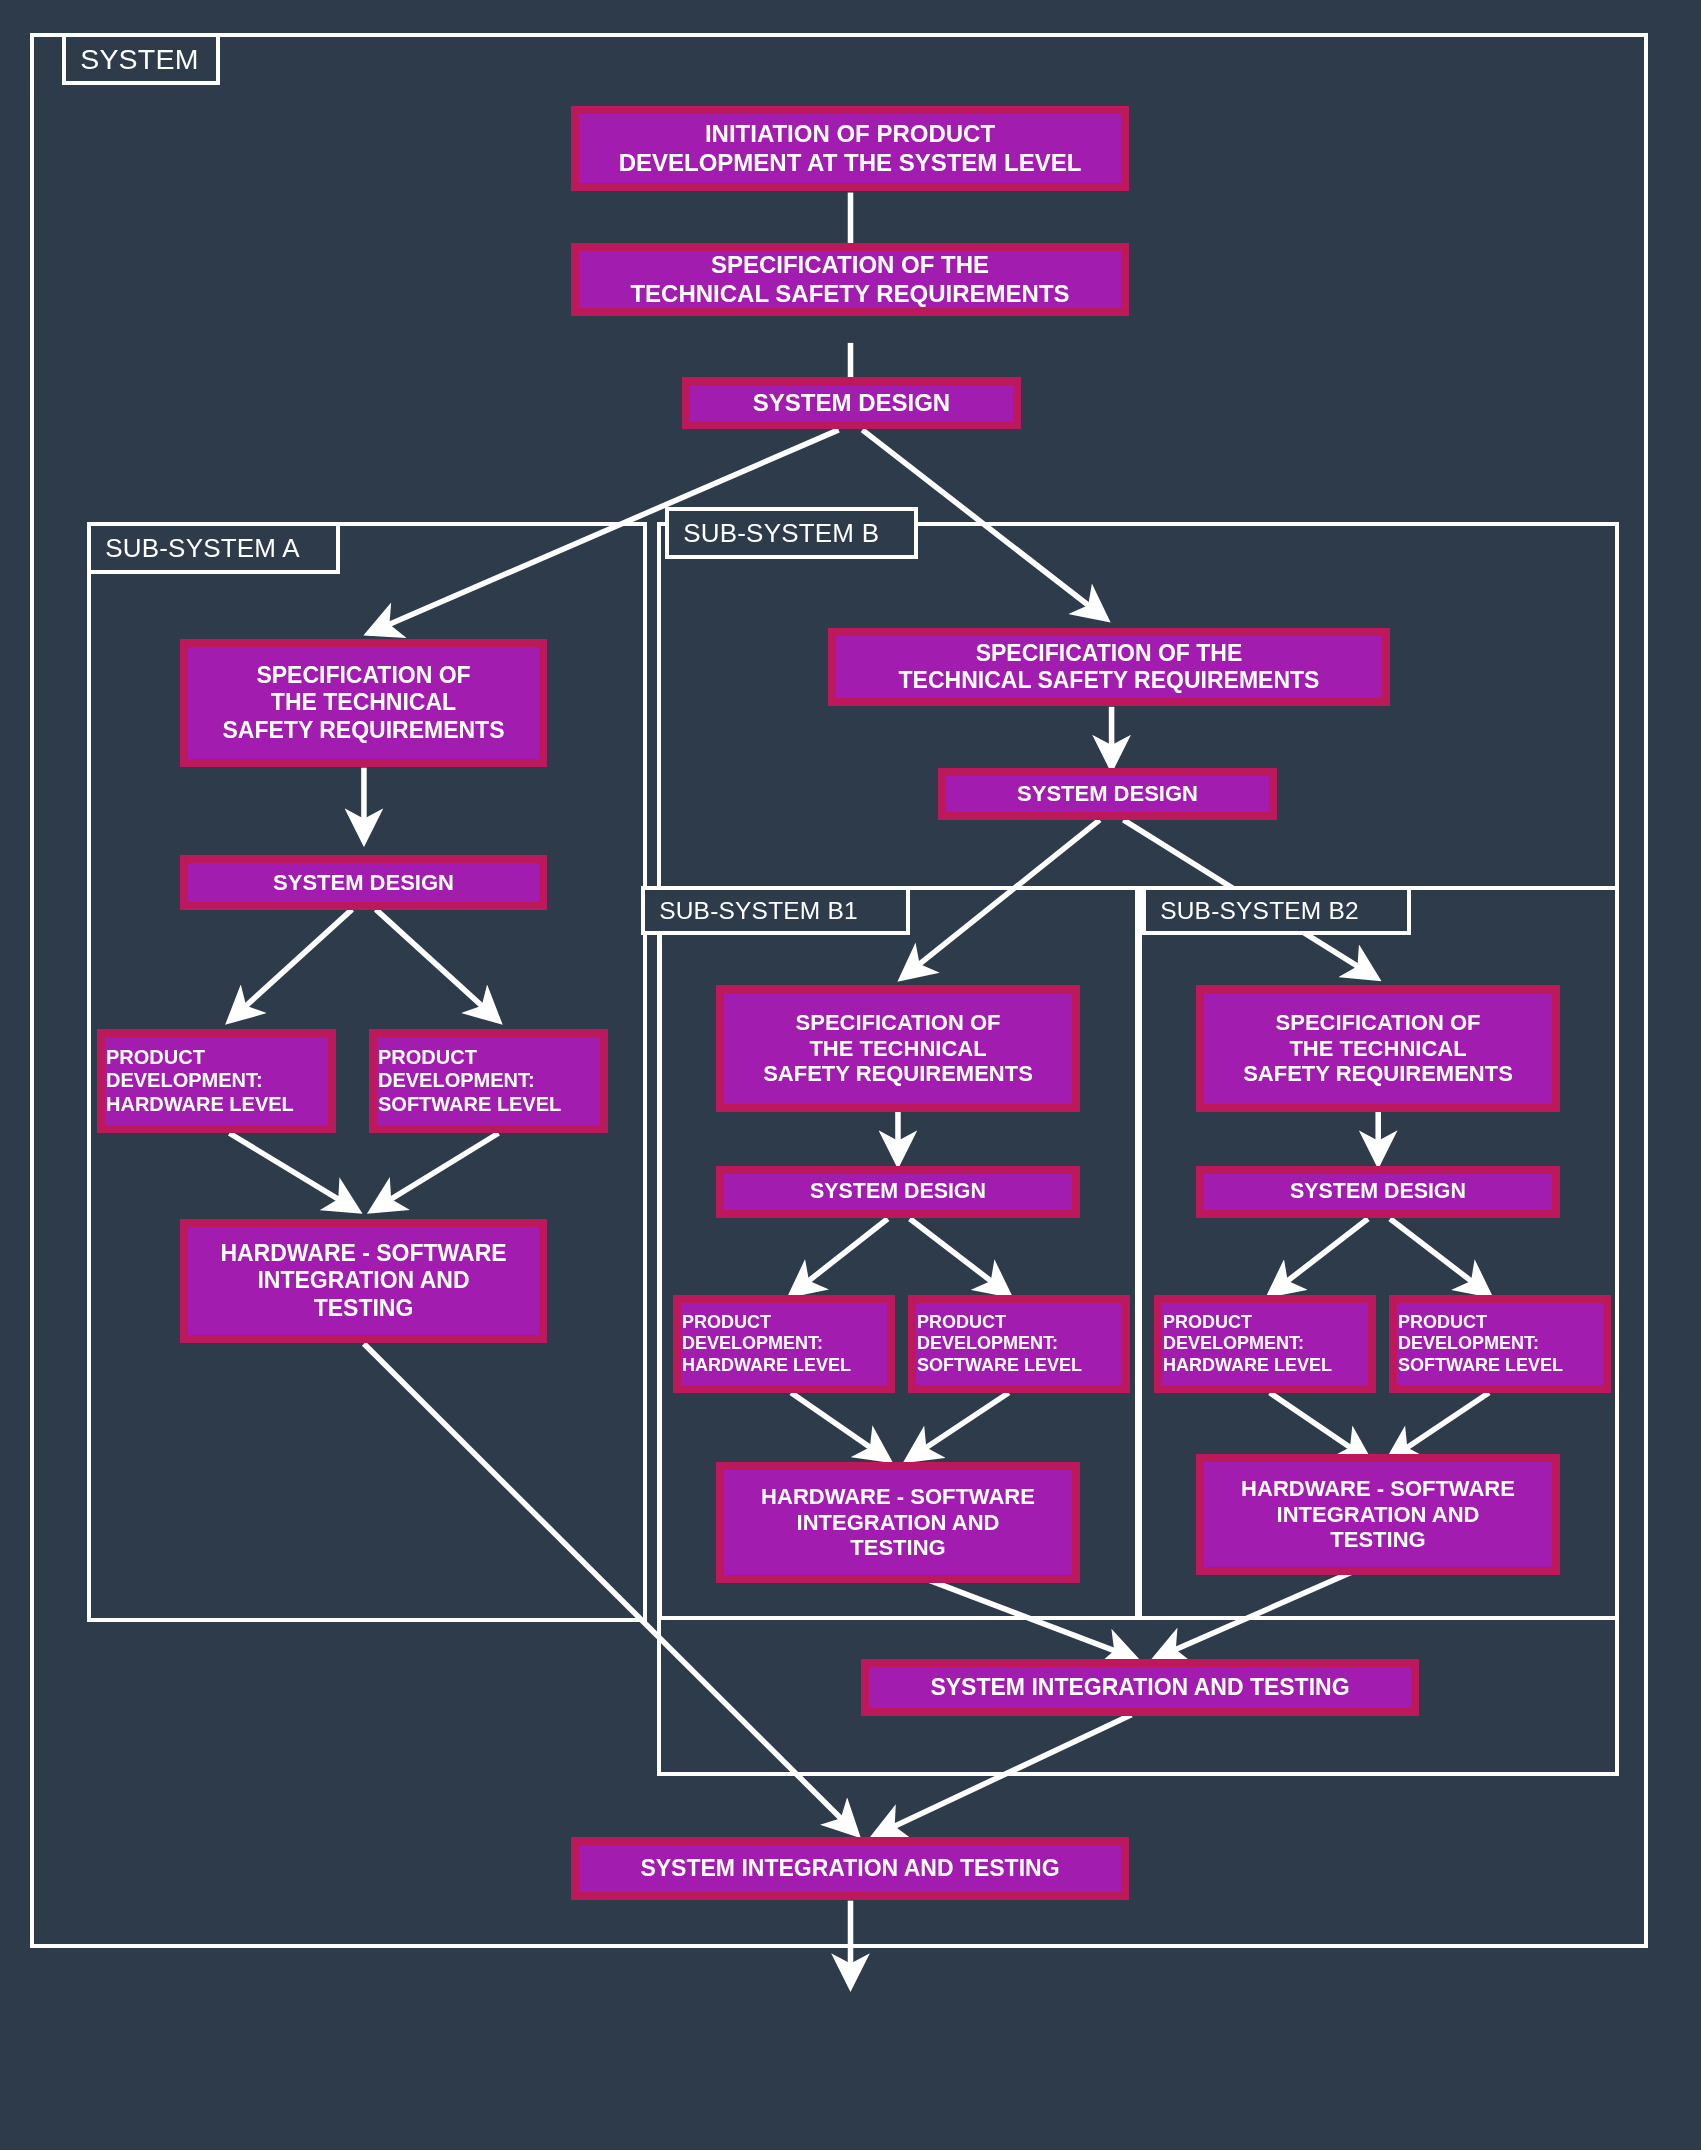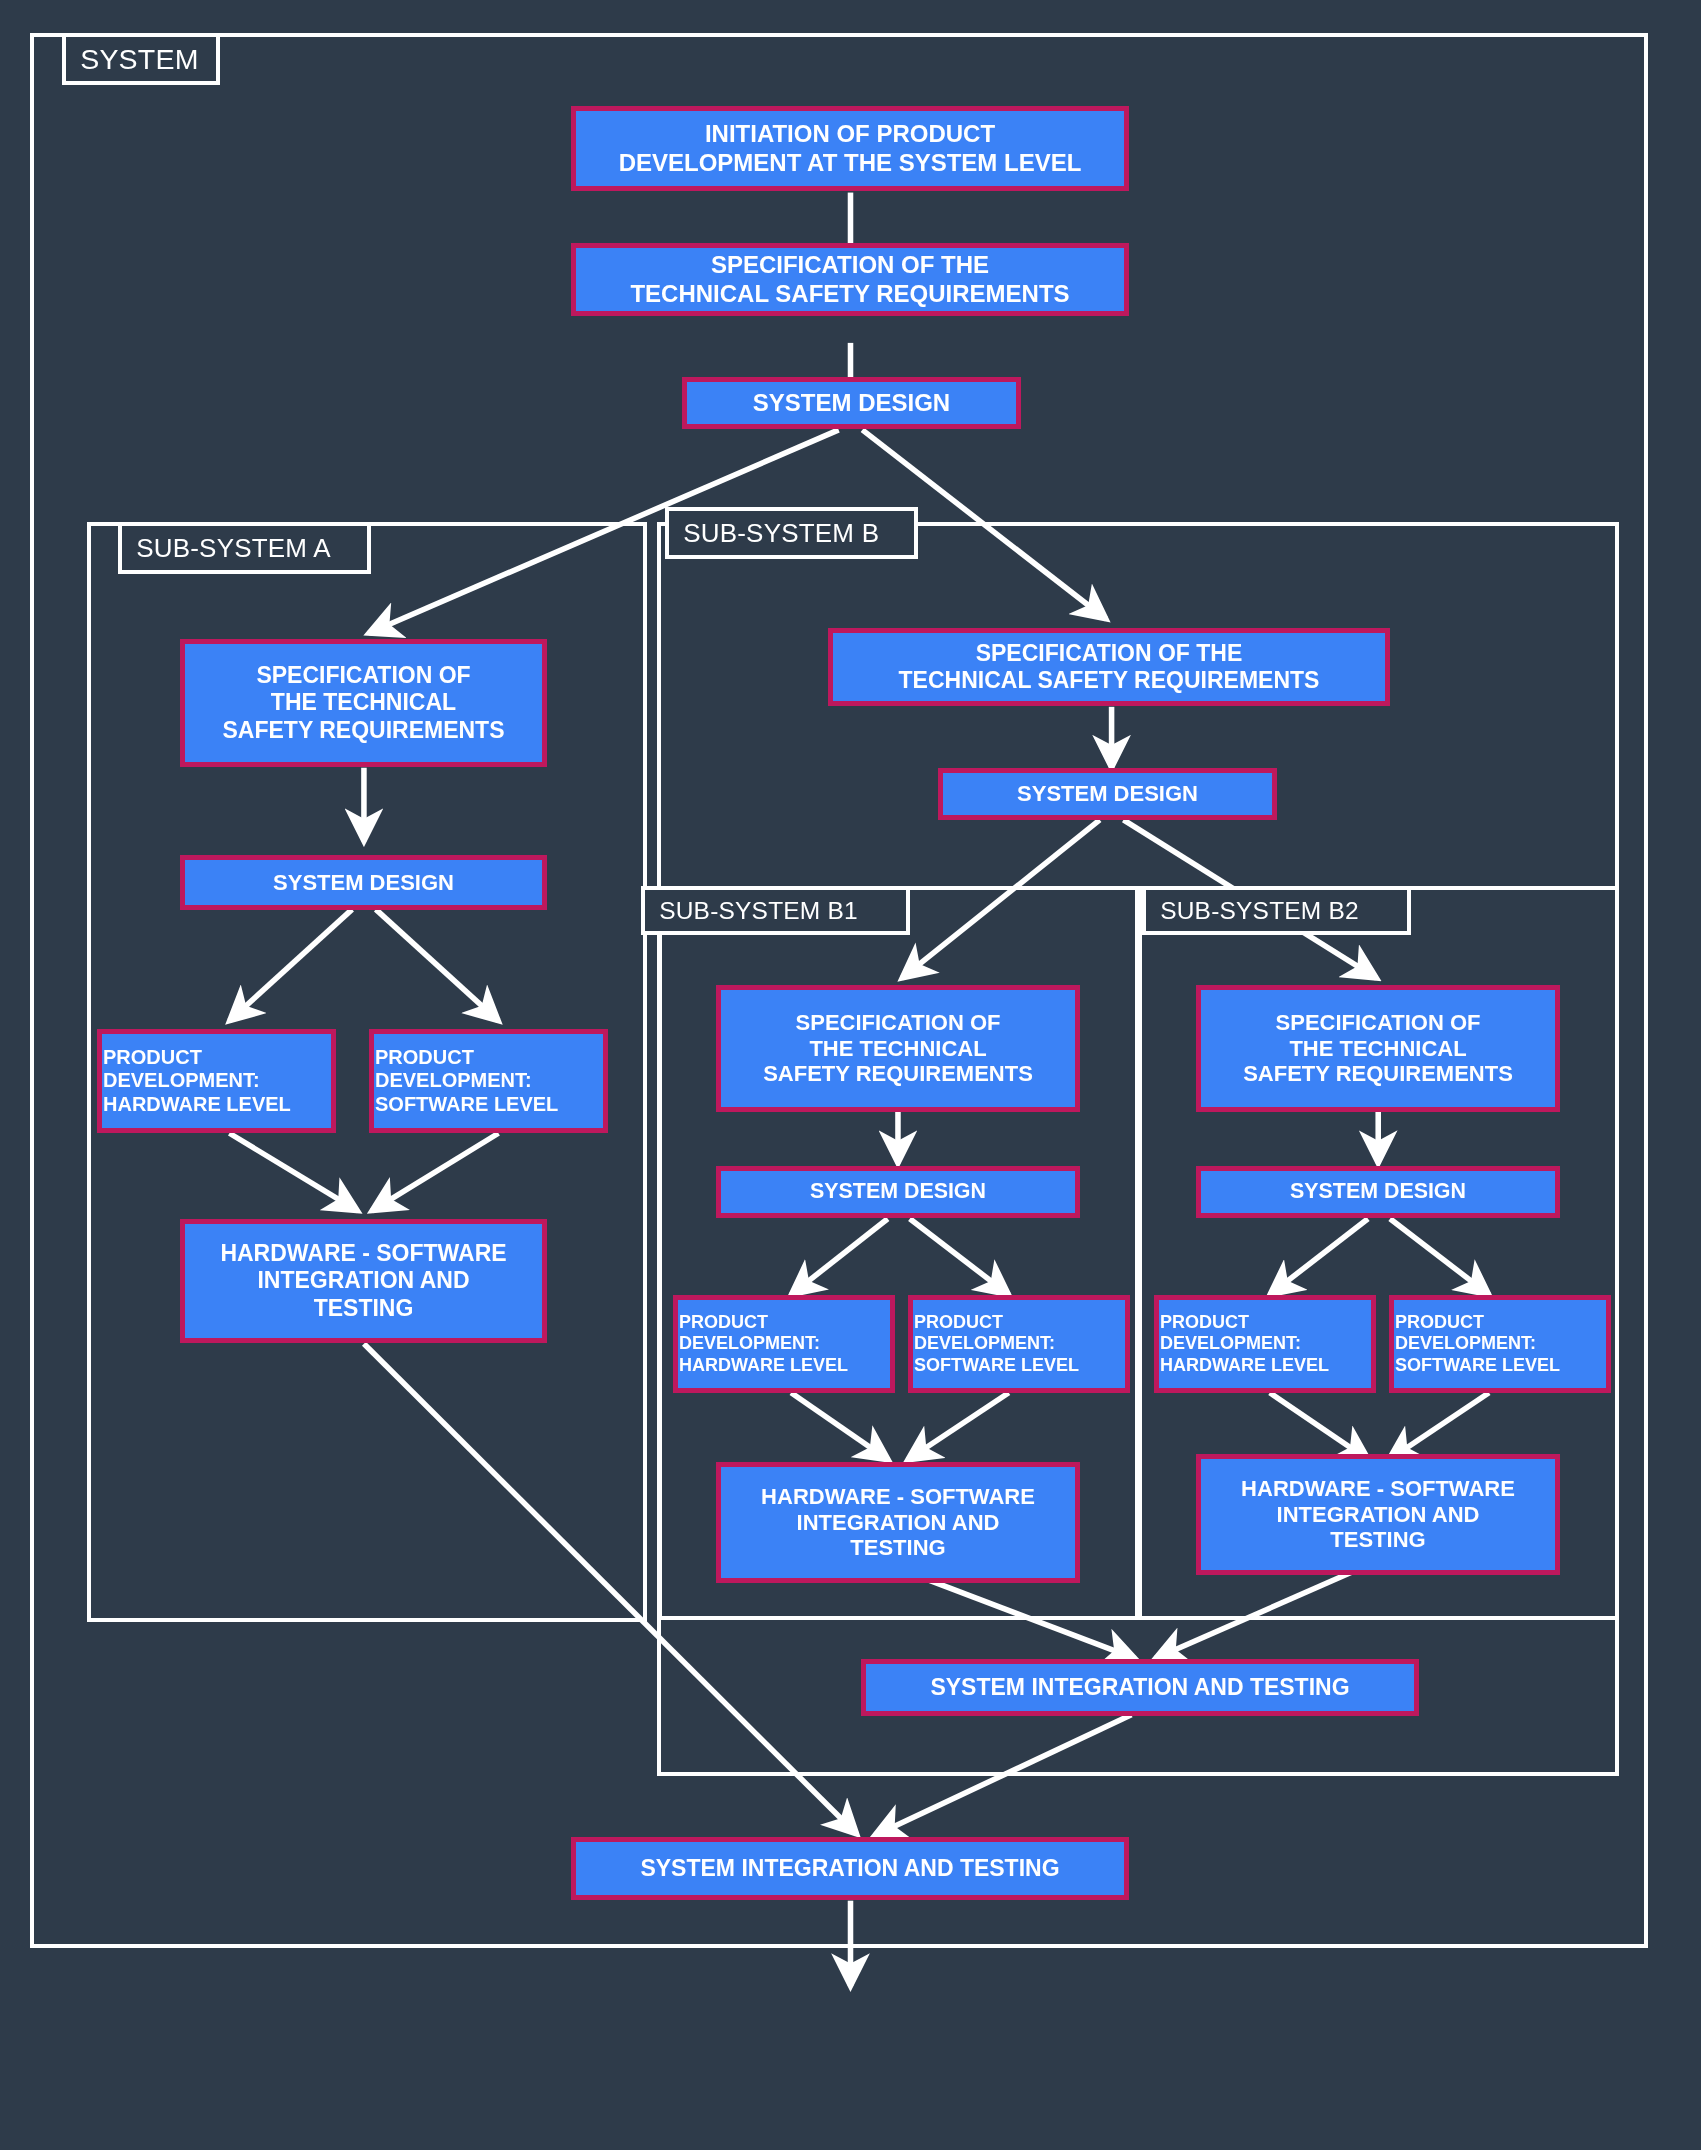--- a/index.html
+++ b/index.html
@@ -28,22 +28,22 @@
     display:flex;align-items:center;
     padding-left:14.2px;
     letter-spacing:0.2px;
     z-index:6;
   }
 
   
   .node{
     position:absolute;
     box-sizing:border-box;
-    background:#3b82f6;
-    border:5px solid #be185d;
+    background:#a21caf;
+    border:8px solid #be185d;
     color:#ffffff;
     display:flex;align-items:center;justify-content:center;
     text-align:center;
     font-weight:700;
     line-height:1.18;
     z-index:5;
     padding:1.6px 4.7px;
     white-space:pre-line;
   }
   .node.left{ justify-content:flex-start; text-align:left; padding-left:1px; }
@@ -95,21 +95,21 @@
       <line x1="1430" y1="2167" x2="1105" y2="2320" marker-end="url(#arw)"></line>
 
       <line x1="1075" y1="2402" x2="1075" y2="2510" marker-end="url(#arw)"></line>
     </g>
   </svg>
 
   <div class="frame" style="left:30px;top:33px;width:1618px;height:1915px;"></div>
   <div class="frame-label" style="left:62px;top:33px;width:158px;height:52px;font-size:28.5px;">SYSTEM</div>
 
   <div class="frame" style="left:87px;top:522px;width:560px;height:1100px;"></div>
-  <div class="frame-label" style="left:87px;top:522px;width:253px;height:52px;font-size:26px;margin-left:31px;">SUB-SYSTEM A</div>
+  <div class="frame-label" style="left:87px;top:522px;width:253px;height:52px;font-size:26px;">SUB-SYSTEM A</div>
 
   <div class="frame" style="left:657px;top:522px;width:962px;height:1254px;"></div>
   <div class="frame-label" style="left:665px;top:507px;width:253px;height:52px;font-size:26px;">SUB-SYSTEM B</div>
 
   <div class="frame" style="left:658px;top:886px;width:481px;height:734px;"></div>
   <div class="frame-label" style="left:641px;top:886px;width:269px;height:49px;font-size:24.5px;">SUB-SYSTEM B1</div>
 
   <div class="frame" style="left:1138px;top:886px;width:481px;height:734px;"></div>
   <div class="frame-label" style="left:1142px;top:886px;width:269px;height:49px;font-size:24.5px;">SUB-SYSTEM B2</div>
 

